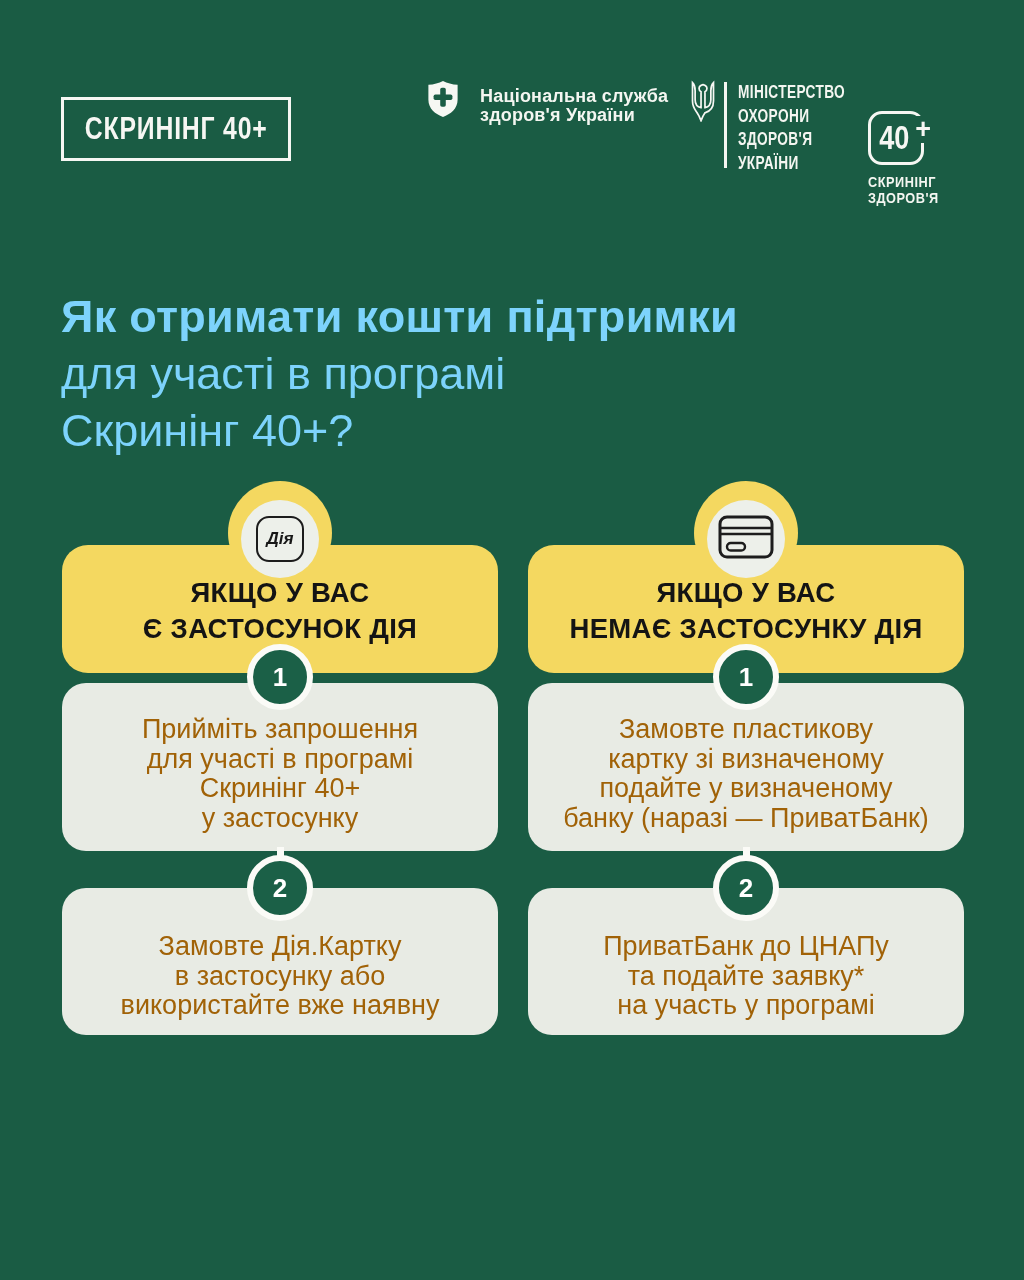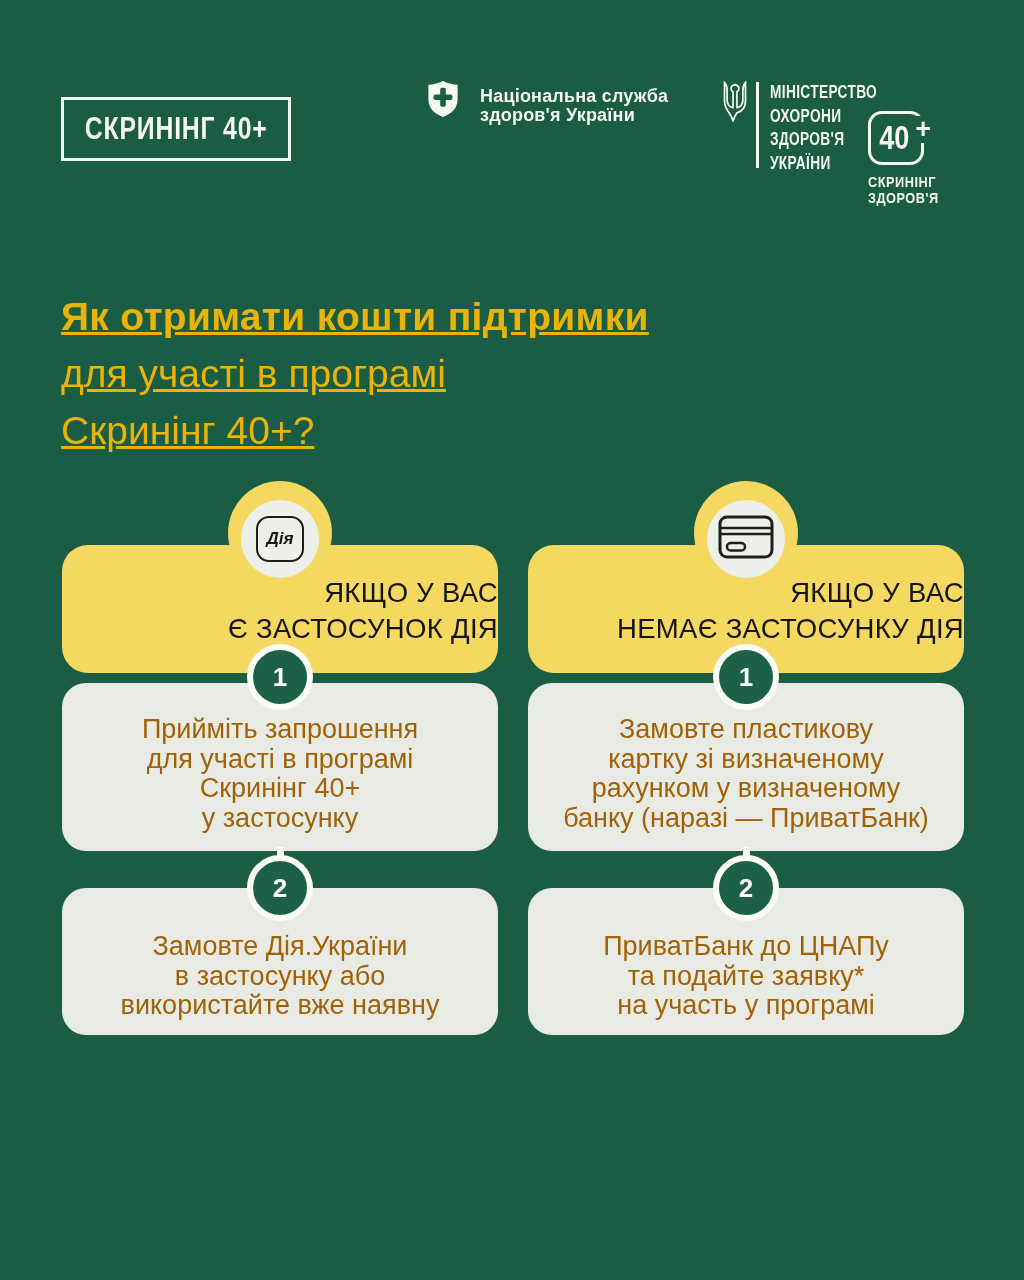--- a/index.html
+++ b/index.html
@@ -16,61 +16,61 @@
   .program-badge{
     position:absolute; left:61px; top:97px; width:224px; height:58px;
     border:3px solid #f6f7f3; display:flex; align-items:center; justify-content:center;
     color:#f6f7f3; font-size:31px; font-weight:bold; letter-spacing:1px; white-space:nowrap;
   }
   .program-badge .cxc{transform:scaleX(.8);}
 
   .nhsu{position:absolute; left:427px; top:74px; display:flex; gap:21px; align-items:center;}
   .nhsu-name{color:#f4f6f1; font-size:18px; font-weight:bold; line-height:19px; margin-top:10px; letter-spacing:.2px;}
 
-  .moh{position:absolute; left:720px; top:80px; display:flex; align-items:flex-start;}
+  .moh{position:absolute; left:688px; top:80px; display:flex; align-items:flex-start;}
   .moh-bar{width:3px; height:86px; background:#f4f6f1; margin-left:6px; margin-top:2px;}
   .moh-name{color:#f4f6f1; font-size:19px; font-weight:bold; line-height:23.5px; margin-left:11px;
             transform:scaleX(.72); transform-origin:left top; white-space:nowrap; letter-spacing:.5px;}
 
   .s40{position:absolute; left:868px; top:83px; width:104px;margin-top:28px;}
   .s40-box{
     position:relative; width:50px; height:48px; border:3px solid #f6f7f3; border-radius:14px;
     display:flex; align-items:center; justify-content:center; color:#f6f7f3;
   }
   .s40-num{font-size:33px; font-weight:bold; transform:scaleX(.82); transform-origin:center; margin-left:-4px;}
   .s40-plus{
     position:absolute; right:-11px; top:2px; font-size:27px; font-weight:bold; line-height:1;
     color:#f6f7f3; background:#1a5c44; padding:0 1px;
   }
   .s40-caption{
     margin-top:9px; color:#f4f6f1; font-size:15px; font-weight:bold; line-height:16px;
     transform:scaleX(.85); transform-origin:left top; letter-spacing:.6px; white-space:nowrap;
   }
 
   
-  .title{position:absolute; left:61px; top:288px; color:#eab308; font-size:39px; line-height:57px;text-decoration:underline;}
+  .title{position:absolute; left:61px; top:288px; color:#7dd3fc; font-size:45px; line-height:57px;}
   .title .t-bold{font-weight:bold; letter-spacing:.3px;}
 
   
   .col{position:absolute; top:481px; width:436px; height:556px;}
   .col.left{left:62px;} .col.right{left:528px;}
 
   .halo{position:absolute; left:calc(50% - 52px); top:0; width:104px; height:104px;
         border-radius:50%; background:#f4d860; z-index:1;}
   .icon-circle{position:absolute; left:calc(50% - 39px); top:19px; width:78px; height:78px;
         border-radius:50%; background:#edf0ea; z-index:3; display:flex; align-items:center; justify-content:center;}
   .diia-box{width:44px; height:42px; border:2.5px solid #1c1c1c; border-radius:13px;
         display:flex; align-items:center; justify-content:center;
         font-size:17px; font-weight:bold; color:#171717;font-style:italic;}
 
   .card-header{
     position:absolute; left:0; top:64px; width:100%; height:128px; background:#f4d860;
     border-radius:26px; z-index:2; text-align:center;
-    color:#141414; font-size:27.5px; font-weight:normal; line-height:36px; letter-spacing:.3px;
-    padding-top:0; display:flex; flex-direction:column; justify-content:flex-start;align-items:flex-end;
+    color:#141414; font-size:27.5px; font-weight:bold; line-height:36px; letter-spacing:.3px;
+    padding-top:0; display:flex; flex-direction:column; justify-content:flex-start;
   }
   .card-header .hl{margin-top:0;}
   .card-header .hl:first-child{margin-top:30px;}
 
   .card-step{
     position:absolute; left:0; width:100%; background:#e8ebe4; border-radius:24px; z-index:2;
     text-align:center; color:#a16207; font-size:27px; line-height:29.5px;
   }
   .card-step.s1{top:202px; height:168px; padding-top:0;}
   .card-step.s1 .tl:first-child{margin-top:32px;}
@@ -164,21 +164,21 @@
       <div class="tl">Прийміть запрошення</div>
       <div class="tl">для участі в програмі</div>
       <div class="tl">Скринінг 40+</div>
       <div class="tl">у застосунку</div>
     </div>
     <div class="connector"></div>
     <div class="step-badge b2">
       <span>2</span>
     </div>
     <div class="card-step s2">
-      <div class="tl">Замовте Дія.України</div>
+      <div class="tl">Замовте Дія.Картку</div>
       <div class="tl">в застосунку або</div>
       <div class="tl">використайте вже наявну</div>
     </div>
   </div>
 
   <div class="col right">
     <div class="halo"></div>
     <div class="icon-circle">
       <span>
         <svg width="56" height="44" viewBox="0 0 56 44">
@@ -192,21 +192,21 @@
     <div class="card-header">
       <div class="hl">ЯКЩО У ВАС</div>
       <div class="hl">НЕМАЄ ЗАСТОСУНКУ ДІЯ</div>
     </div>
     <div class="step-badge b1">
       <span>1</span>
     </div>
     <div class="card-step s1">
       <div class="tl">Замовте пластикову</div>
       <div class="tl">картку зі визначеному</div>
-      <div class="tl">рахунком у визначеному</div>
+      <div class="tl">подайте у визначеному</div>
       <div class="tl">банку (наразі — ПриватБанк)</div>
     </div>
     <div class="connector"></div>
     <div class="step-badge b2">
       <span>2</span>
     </div>
     <div class="card-step s2">
       <div class="tl">ПриватБанк до ЦНАПу</div>
       <div class="tl">та подайте заявку*</div>
       <div class="tl">на участь у програмі</div>

